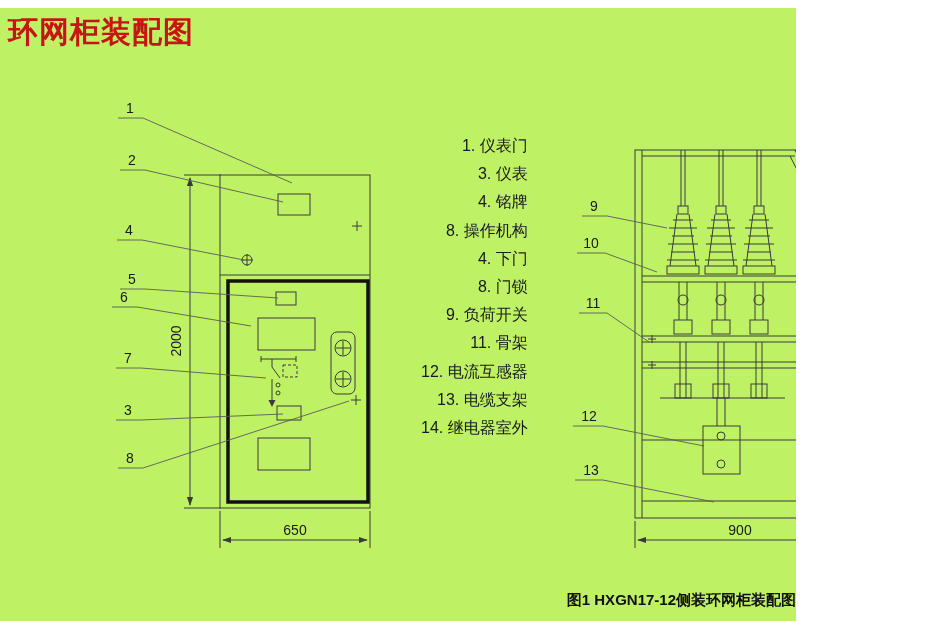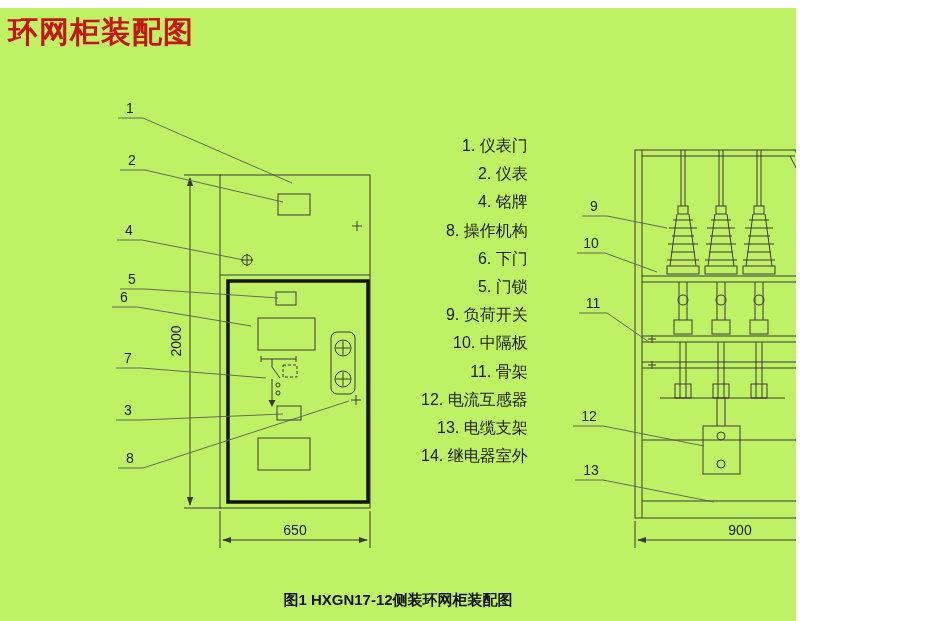--- a/index.html
+++ b/index.html
@@ -9,21 +9,21 @@
   }
   .title {
     position:absolute; left:8px; top:4px; margin:0;
     font-size:30px; font-weight:bold; letter-spacing:1px; color:#c81414;
   }
   .legend {
     position:absolute; left:421px; top:124px; color:#1a1a1a;
     font-size:16px; line-height:28.2px; white-space:nowrap;text-align:right;
   }
   .caption {
-    position:absolute; left:0; right:0; top:583px; text-align:center;
+    position:absolute; left:0; right:0; top:583px; text-align:right;
     font-size:15px; font-weight:bold; color:#111;
   }
   svg.drawing {
     position:absolute; left:0; top:0;
     stroke:#3a3a3a; fill:none; stroke-width:1;
   }
   svg.drawing text { fill:#1a1a1a; stroke:none; font-size:14px; font-family:"Liberation Sans", sans-serif; }
   svg.drawing .leader { stroke:#5a5a5a; stroke-width:0.9; fill:none; }
   svg.drawing .thick { stroke:#111; stroke-width:3.5; }
 </style>
@@ -253,27 +253,26 @@
         <g>
           <polyline class="leader" points="891,162 867,162 827,198"></polyline>
           <text x="879" y="157" text-anchor="middle">1</text>
         </g>
       </g>
     </g>
   </svg>
 
   <div class="legend">
     <div class="legend-item">1. 仪表门</div>
-    <div class="legend-item">2. 仪表</div>
+    <div class="legend-item">3. 仪表</div>
     <div class="legend-item">4. 铭牌</div>
     <div class="legend-item">8. 操作机构</div>
-    <div class="legend-item">6. 下门</div>
-    <div class="legend-item">5. 门锁</div>
+    <div class="legend-item">4. 下门</div>
+    <div class="legend-item">8. 门锁</div>
     <div class="legend-item">9. 负荷开关</div>
-    <div class="legend-item">10. 中隔板</div>
     <div class="legend-item">11. 骨架</div>
     <div class="legend-item">12. 电流互感器</div>
     <div class="legend-item">13. 电缆支架</div>
     <div class="legend-item">14. 继电器室外</div>
   </div>
 
   <div class="caption">图1  HXGN17-12侧装环网柜装配图</div>
 
 </div>
 

